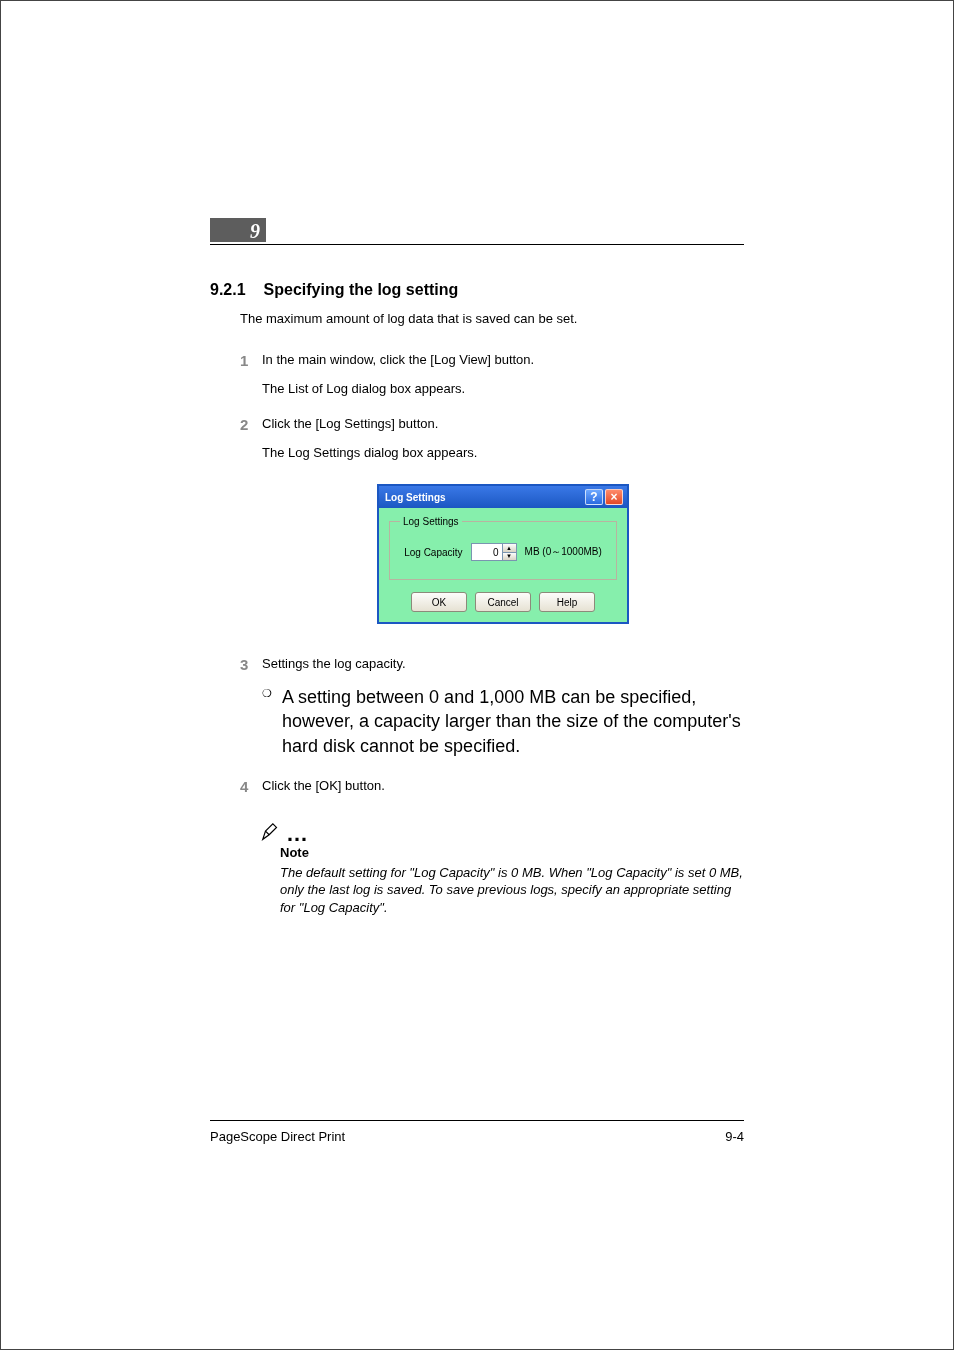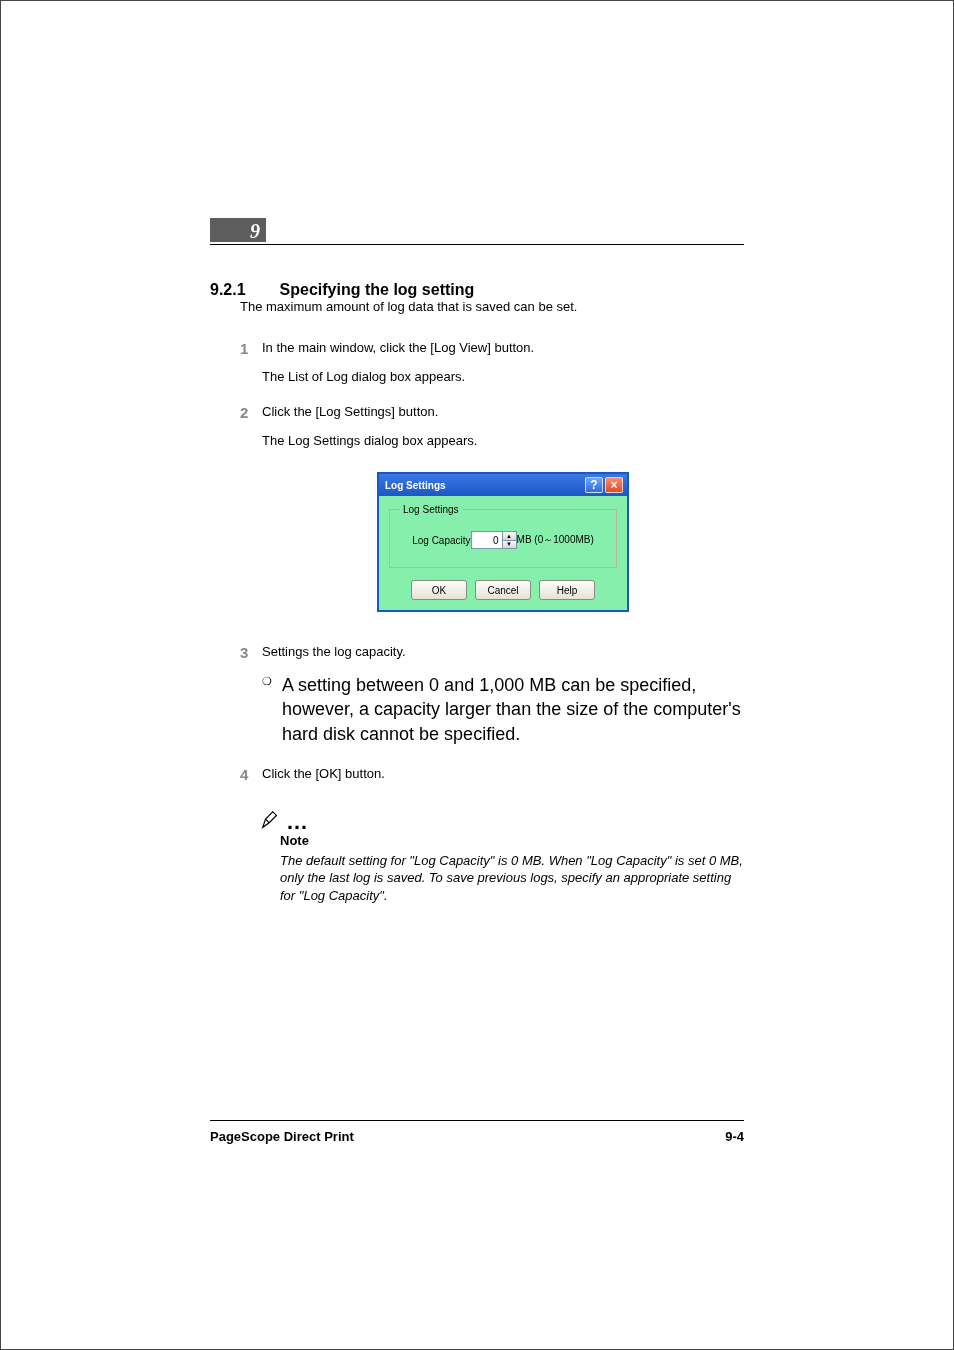--- a/index.html
+++ b/index.html
@@ -15,21 +15,21 @@
   .hdr { display: flex; align-items: center; gap: 12px; margin-bottom: 2px; }
   .hdr-title { flex: 1; font-size: 13px; }
   .hdr-badge {
     width: 56px; height: 24px; background: #5d5d5d; color: #fff;
     display: flex; align-items: flex-end; justify-content: flex-end;
     font: italic 900 20px/1 Georgia, "Times New Roman", serif;
     padding: 0 6px 1px 0;
   }
   .hdr-rule { border: none; border-top: 1px solid #000; margin: 2px 0 36px 0; }
   .content { padding-left: 30px; }
-  .section-line { display: flex; gap: 34px; font: bold 16px Arial, sans-serif; margin-left: -30px; }
+  .section-line { display: flex; gap: 18px; font: bold 16px Arial, sans-serif; margin-bottom: 12px; margin-left: -30px; }
   .intro { font-size: 13px; margin-bottom: 26px; }
   .subhead { font: bold 13.5px Arial, sans-serif; margin-bottom: 14px; }
   ol.steps { list-style: none; counter-reset: step; }
   ol.steps > li { position: relative; padding-left: 22px; margin-bottom: 20px; font-size: 13px; }
   ol.steps > li::before {
     counter-increment: step; content: counter(step);
     position: absolute; left: 0; top: 0;
     font: bold 15px Arial, sans-serif; color: #888;
   }
   .step-sub { margin-top: 14px; font-size: 13px; }
@@ -51,21 +51,21 @@
     width: 18px; height: 16px; margin-left: 2px;
     display: flex; align-items: center; justify-content: center;
     border-radius: 2px; font-weight: bold; font-size: 12px; color: #fff;
     border: 1px solid rgba(255,255,255,.7);
   }
   .tbtn.help { background: linear-gradient(#6ea8ff,#2a6be0); }
   .tbtn.close { background: linear-gradient(#ff8b6b,#e24a27); }
   .dlg-body { padding: 8px 10px 10px 10px; }
   fieldset.fs { border: 1px solid #b8b4a0; padding: 16px 10px 18px 10px; }
   fieldset.fs legend { font-size: 10px; padding: 0 3px; }
-  .row { display: flex; align-items: center; justify-content: center; }
+  .row { display: flex; align-items: center; gap: 8px; justify-content: center; }
   .lbl { font-size: 10px; }
   .spin { display: flex; border: 1px solid #7a95b0; background: #fff; height: 18px; }
   .spin input {
     width: 30px; border: none; font-size: 10px; text-align: right;
     padding: 0 3px; outline: none;
   }
   .spinbtns { width: 14px; display: flex; flex-direction: column; border-left: 1px solid #7a95b0; }
   .sbtn { flex: 1; display: flex; align-items: center; justify-content: center; background: linear-gradient(#fdfdfd,#d9d4c4); font-size: 6px; line-height: 1; cursor: pointer; }
   .sbtn + .sbtn { border-top: 1px solid #7a95b0; }
   .unit { font-size: 10px; }
@@ -81,21 +81,21 @@
     font-weight: bold;
   }
   .pen {
     width: 22px; height: 22px; position: relative;
   }
   .pen svg { width: 22px; height: 22px; }
   .dots { font: bold 22px/1 Arial; letter-spacing: 1px; position: relative; top: 2px; }
   .note-label { font: bold 13px Arial; margin-left: 20px; margin-bottom: 4px; }
   .note-text { font: italic 13px Arial; margin-left: 20px; line-height: 1.35; }
   .ftr {
-    position: absolute; left: 210px; right: 210px; bottom: 206px; font-weight: bold;
+    position: absolute; left: 210px; right: 210px; bottom: 206px;
   }
   .ftr hr { border: none; border-top: 1px solid #000; margin-bottom: 8px; }
   .ftr-row { display: flex; justify-content: space-between; font-size: 13px; }
 </style>
 </head>
 <body>
 
 <div class="page">
 
   <div class="hdr">

